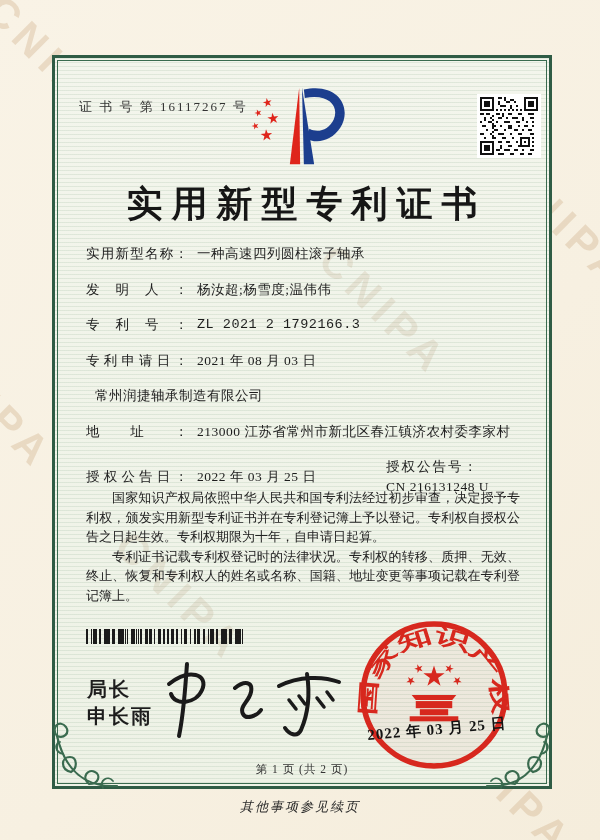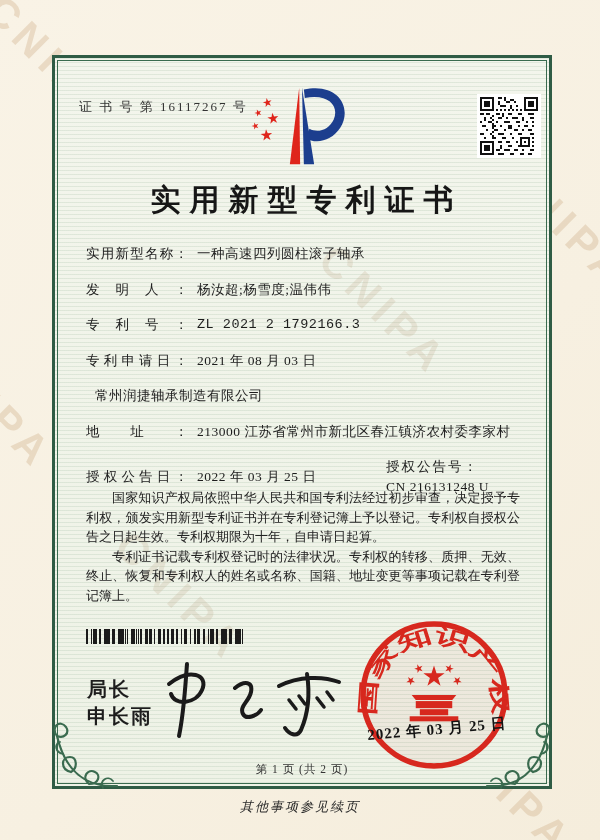--- a/index.html
+++ b/index.html
@@ -25,21 +25,21 @@
       linear-gradient(#f3f5ec,#eef2e6);
   }
   .frame::before{
     content:"";position:absolute;inset:2px;border:1px solid #3a6b4f;pointer-events:none;
   }
   .cert-no{position:absolute;left:24px;top:40px;font-size:13px;letter-spacing:2px;color:#333;}
   .logo{position:absolute;left:50%;top:26px;transform:translateX(-50%);}
   .qr{position:absolute;right:8px;top:36px;width:64px;height:64px;background:#fff;padding:3px;box-sizing:border-box;}
   .title{
     position:absolute;left:0;right:0;top:122px;text-align:center;
-    font-size:30px;font-weight:bold;letter-spacing:9px;color:#161616;text-indent:9px;
+    font-size:36px;font-weight:bold;letter-spacing:9px;color:#161616;text-indent:9px;
   }
   .fields{position:absolute;left:31px;right:28px;top:186px;font-size:13.5px;}
   .frow{display:flex;align-items:center;margin-bottom:15.5px;line-height:20px;}
   .flabel{
     display:inline-block;width:102px;flex:none;
     text-align:justify;text-align-last:justify;color:#222;
   }
   .fvalue{margin-left:9px;letter-spacing:0.5px;color:#1d1d1d;}
   .fvalue.num{font-family:Liberation Mono, monospace;}
   .pair2{margin-left:30px;display:flex;align-items:baseline;flex-direction:column;}

